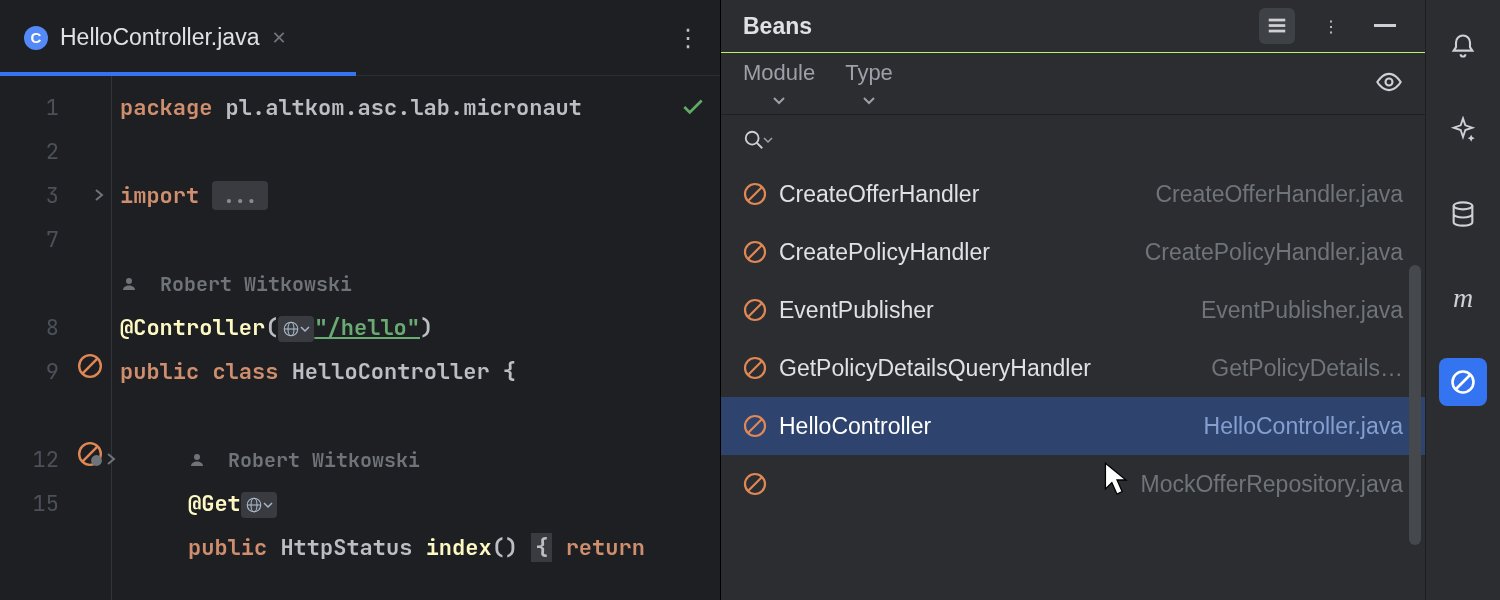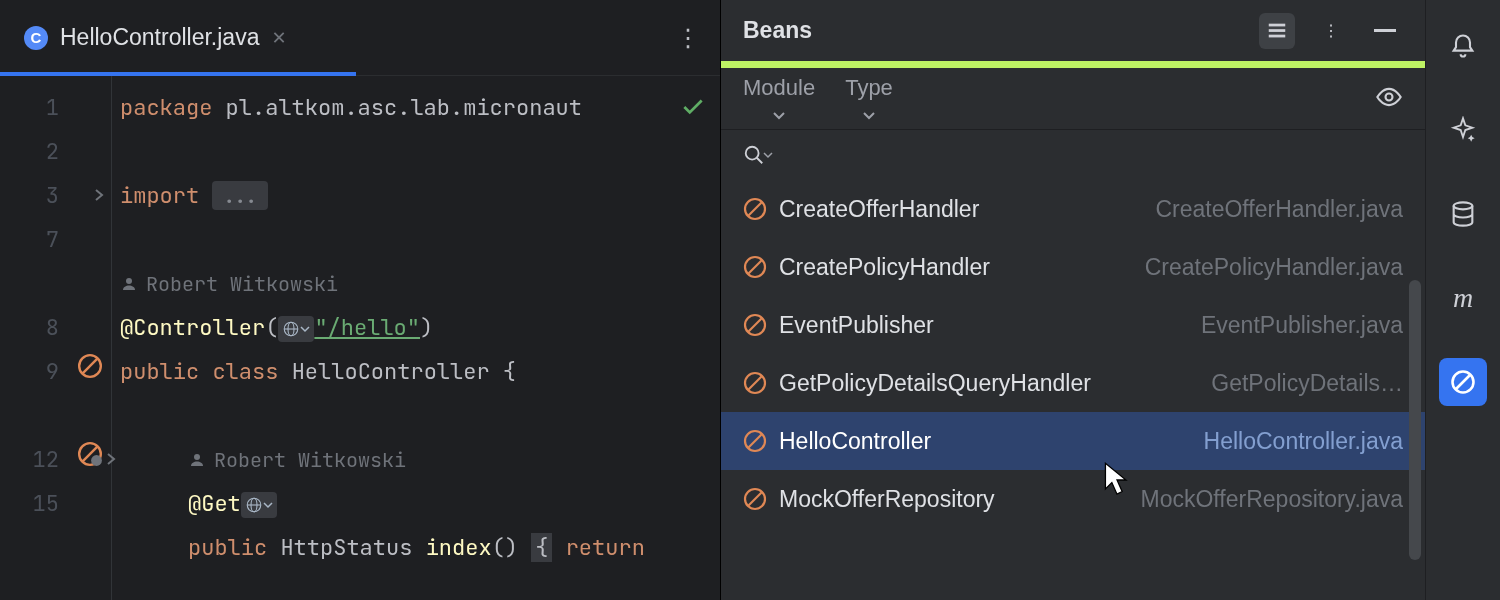--- a/index.html
+++ b/index.html
@@ -104,32 +104,33 @@
     flex: 1;
     padding-top: 10px;
     position: relative;
   }
   .code-line {
     height: 44px;
     line-height: 44px;
     padding-left: 8px;
     white-space: pre;
     position: relative;
+    font-weight: bold;
   }
   .kw { color: #CF8E6D; }
   .str { color: #6AAB73; }
   .underline-str { text-decoration: underline; }
   .anno { color: #fef9c3; }
   .ident { color: #BCBEC4; }
   .author-hint {
     color: #6F737A;
     font-size: 20px;
     display: flex;
     align-items: center;
-    gap: 8px;
+    gap: 22px;
   }
   .fold-box {
     background: #393B40;
     border-radius: 4px;
     padding: 0 8px;
     color: #868A91;
   }
   .inline-icon {
     display: inline-flex;
     vertical-align: middle;
@@ -149,25 +150,25 @@
   .beans-pane {
     width: 705px;
     height: 600px;
     background: #2B2D30;
     border-left: 1px solid #000;
     display: flex;
     flex-direction: column;
     position: relative;
   }
   .beans-header {
-    height: 68px;
+    height: 53px;
     display: flex;
     align-items: center;
     padding: 2px 22px;
-    border-bottom: 7px solid #bef264;
+    border-bottom: 1px solid #bef264;
   }
   .beans-title {
     font-size: 23px;
     font-weight: 600;
     color: #DFE1E5;
   }
   .beans-header-actions {
     margin-left: auto;
     display: flex;
     align-items: center;
@@ -475,21 +476,20 @@
     <span class="bean-name">HelloController</span>
     <span class="bean-file">HelloController.java</span>
       </div>
       <div class="bean-item">
     <span class="bean-icon">
       <svg width="24" height="24" viewBox="0 0 24 24">
             <circle cx="12" cy="12" r="10" stroke="#E08855" stroke-width="2.2" fill="none"></circle>
             <line x1="5" y1="19" x2="19" y2="5" stroke="#E08855" stroke-width="2.2"></line>
           </svg>
     </span>
-    <span class="bean-name">MockOfferRepository</span>
     <span class="bean-file">MockOfferRepository.java</span>
       </div>
       <div class="beans-scrollbar"></div>
   </div>
 </div>
 
 <div class="right-rail">
   <div class="rail-btn">
     <svg width="28" height="28" viewBox="0 0 24 24">
         <path d="M12 3a6 6 0 00-6 6v4l-2 3h16l-2-3V9a6 6 0 00-6-6z M10 19a2 2 0 004 0" stroke="#CED0D6" stroke-width="1.8" fill="none"></path>

